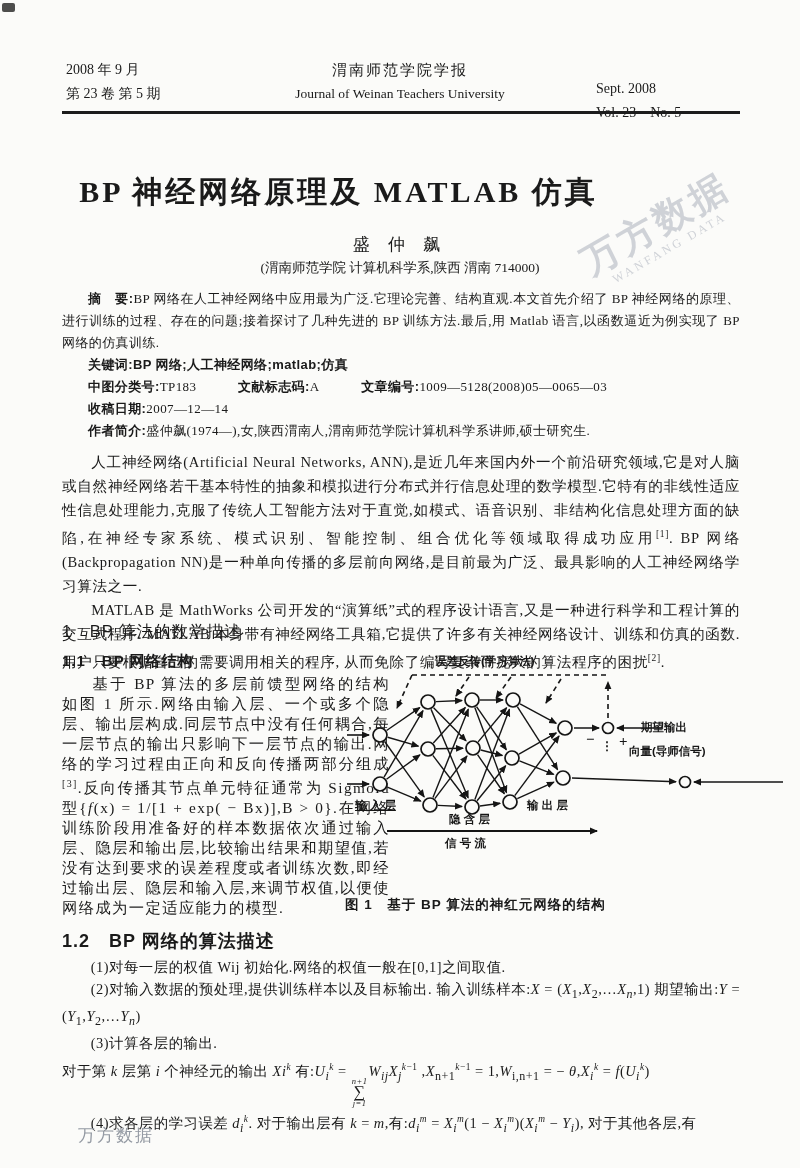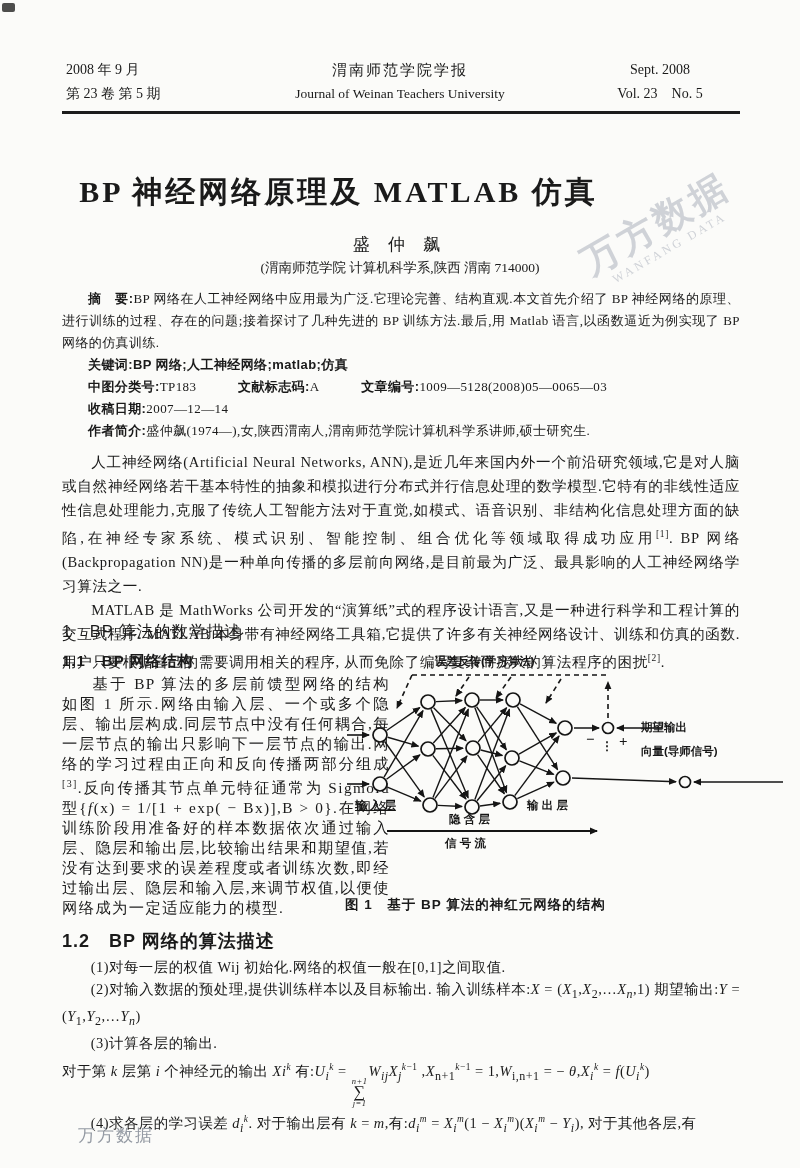--- a/index.html
+++ b/index.html
@@ -7,21 +7,21 @@
     position:relative;width:800px;height:1168px;margin:0 auto;
     background:#fbfbf9;overflow:hidden;
     font-family:"Liberation Serif","DejaVu Serif",serif;color:#1a1a1a;
   }
   .abs{position:absolute;}
   
   .hdr{font-size:14px;line-height:24px;}
   .hdr-center{left:0;width:800px;text-align:center;}
   .hdr-center .cn{font-size:15px;letter-spacing:2px;}
   .hdr-center .en{font-size:13.5px;}
-  .hdr-right{text-align:center;}
+  .hdr-right{margin-top:19px;}
   .hrule{left:62px;top:111px;width:678px;height:3px;background:#1c1c1c;}
   
   .title{left:0;top:172px;width:677px;text-align:center;font-size:30px;font-weight:bold;letter-spacing:3px;}
   .author{left:0;top:233px;width:800px;text-align:center;font-size:17px;letter-spacing:7px;}
   .affil{left:0;top:259px;width:800px;text-align:center;font-size:13.5px;}
   
   .absblock{left:62px;top:288px;width:678px;font-size:13px;line-height:22px;text-align:justify;letter-spacing:.4px;}
   .absblock p{margin:0;}
   .indent{text-indent:2em;}
   b.hei{font-family:"Liberation Sans","DejaVu Sans",sans-serif;font-weight:bold;}
@@ -180,21 +180,21 @@
       </g>
       <g stroke="#151515" stroke-width="1.8">
         <line x1="42" y1="183" x2="252" y2="183" marker-end="url(#ar)"></line>
       </g>
     </svg>
     <div class="figlab" style="left:90px;top:6px;">误差反传(学习算法)</div>
     <div class="figsign" style="left:241px;top:84px;">−</div>
     <div class="figsign" style="left:274px;top:86px;">+</div>
     <div class="figsign" style="left:256px;top:92px;font-size:12px;">⋮</div>
     <div class="figlab" style="left:296px;top:72px;">期望输出</div>
-    <div class="figlab" style="left:296px;top:96px;">向量(导师信号)</div>
+    <div class="figlab" style="left:284px;top:96px;">向量(导师信号)</div>
     <div class="figlab" style="left:10px;top:150px;text-decoration:underline;">输 入 层</div>
     <div class="figlab" style="left:104px;top:164px;">隐 含 层</div>
     <div class="figlab" style="left:182px;top:150px;">输 出 层</div>
     <div class="figlab" style="left:100px;top:188px;">信 号 流</div>
     <div class="figcap">图 1　基于 BP 算法的神红元网络的结构</div>
   </div>
 
   <div class="abs sec12">
     <h4 class="sub-h">1.2　BP 网络的算法描述</h4>
     <p class="indent">(1)对每一层的权值 Wij 初始化.网络的权值一般在[0,1]之间取值.</p>

